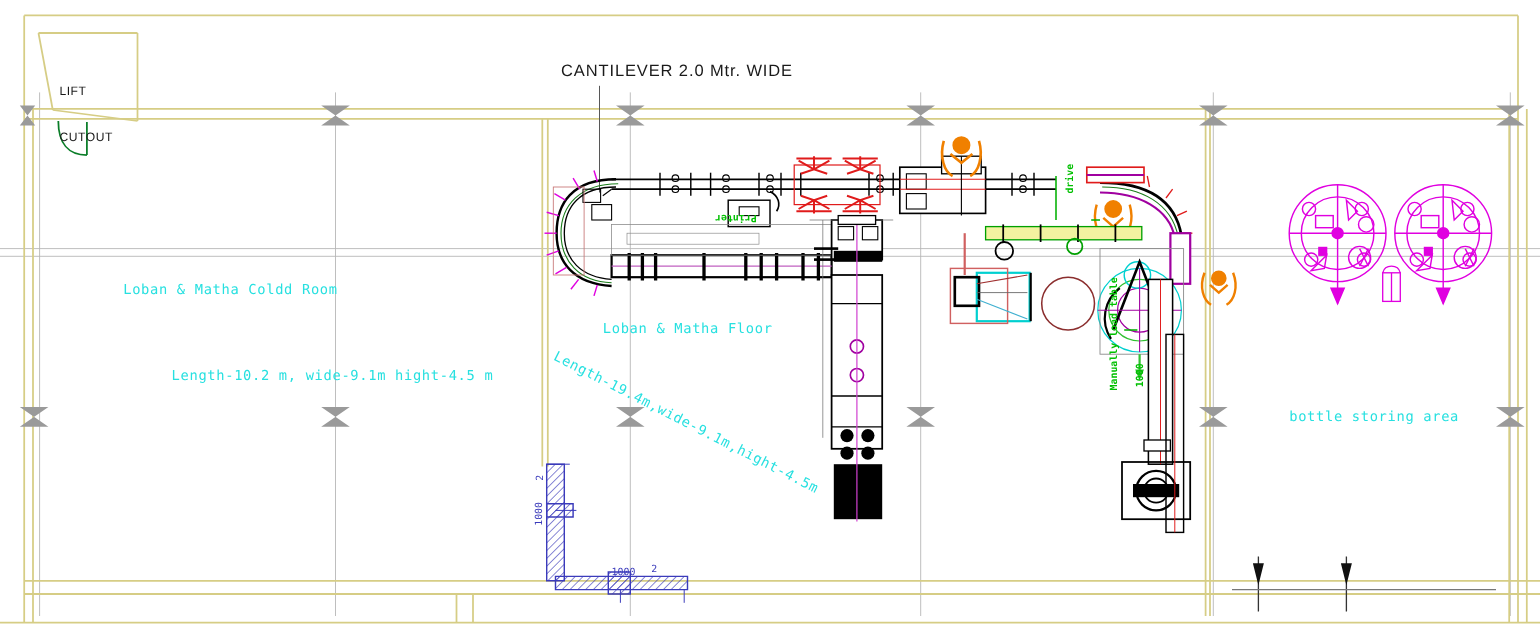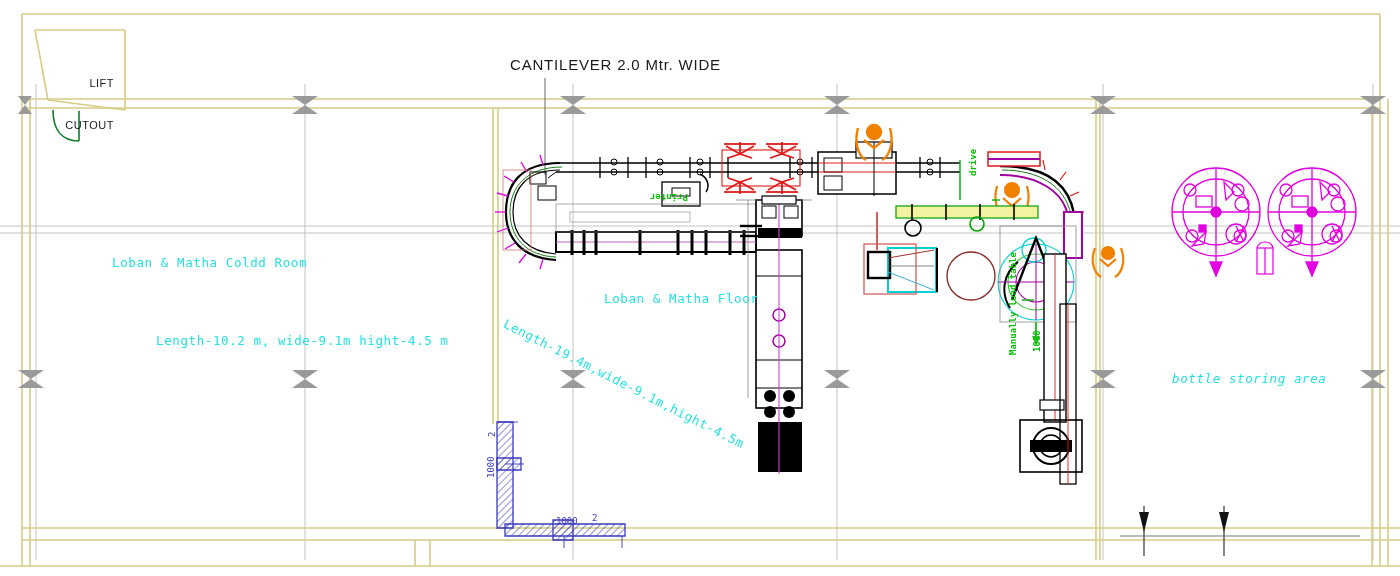--- a/index.html
+++ b/index.html
@@ -7,21 +7,21 @@
   body{
     font-family:"Liberation Sans", sans-serif;
     width:1400px;height:576px;overflow:hidden;
   }
   #plan{position:relative;width:1400px;height:576px;background:#ffffff;}
   #plan svg{position:absolute;left:0;top:0;}
   .lbl{position:absolute;white-space:pre;pointer-events:none;}
   .lbl-cyan{color:#27e0e0;font-family:"DejaVu Sans Mono", monospace;font-size:12.5px;letter-spacing:.6px;}
   .lbl-green{color:#00c000;font-family:"DejaVu Sans Mono", monospace;font-size:9px;font-weight:bold;letter-spacing:0px;}
   .lbl-black{color:#1a1a1a;font-family:"Liberation Sans", sans-serif;font-size:15px;letter-spacing:.8px;}
-  .lbl-black-sm{color:#1a1a1a;font-family:"Liberation Sans", sans-serif;font-size:11px;letter-spacing:.5px;line-height:14px;text-align:right;}
+  .lbl-black-sm{color:#1a1a1a;font-family:"Liberation Sans", sans-serif;font-size:11px;letter-spacing:.5px;line-height:14px;text-align:left;}
   .lbl-blue{color:#3b3bbb;font-family:"DejaVu Sans Mono", monospace;font-size:9px;}
 </style>
 </head>
 <body>
 
 <div id="plan">
 
 <svg width="1400" height="576" viewBox="0 0 1400 576">
 
   <defs>
@@ -402,23 +402,23 @@
 
 <div class="lbl lbl-black" style="left:510px;top:56px;">CANTILEVER 2.0 Mtr. WIDE</div>
 
 <div class="lbl lbl-black-sm" style="left:54px;top:48px;width:60px;">
   <div>LIFT</div>
   <div>CUTOUT</div>
 </div>
 
 <div class="lbl lbl-cyan" style="left:112px;top:255px;">Loban &amp; Matha Coldd Room</div>
 <div class="lbl lbl-cyan" style="left:124px;top:333px;margin-left:32px;">Length-10.2 m, wide-9.1m hight-4.5 m</div>
-<div class="lbl lbl-cyan" style="left:604px;top:291px;">Loban &amp; Matha Floor</div>
+<div class="lbl lbl-cyan" style="left:548px;top:291px;">Loban &amp; Matha Floor</div>
 <div class="lbl lbl-cyan" style="left:508px;top:316px;transform:rotate(27deg);transform-origin:0 0;">Length-19.4m,wide-9.1m,hight-4.5m</div>
-<div class="lbl lbl-cyan" style="left:1172px;top:371px;font-style:italic;">bottle storing area</div>
+<div class="lbl lbl-cyan" style="left:1172px;top:371px;">bottle storing area</div>
 
 <div class="lbl lbl-green" style="left:650px;top:192px;transform:rotate(180deg);transform-origin:50% 50%;">Printer</div>
 <div class="lbl lbl-green" style="left:1008px;top:355px;transform:rotate(-90deg);transform-origin:0 0;">Manually load table</div>
 <div class="lbl lbl-green" style="left:1032px;top:352px;transform:rotate(-90deg);transform-origin:0 0;">1000</div>
 <div class="lbl lbl-green" style="left:968px;top:176px;transform:rotate(-90deg);transform-origin:0 0;">drive</div>
 
 <div class="lbl lbl-blue" style="left:487px;top:437px;transform:rotate(-90deg);transform-origin:0 0;">2</div>
 <div class="lbl lbl-blue" style="left:486px;top:478px;transform:rotate(-90deg);transform-origin:0 0;">1000</div>
 <div class="lbl lbl-blue" style="left:556px;top:516px;">1000</div>
 <div class="lbl lbl-blue" style="left:592px;top:513px;">2</div>

